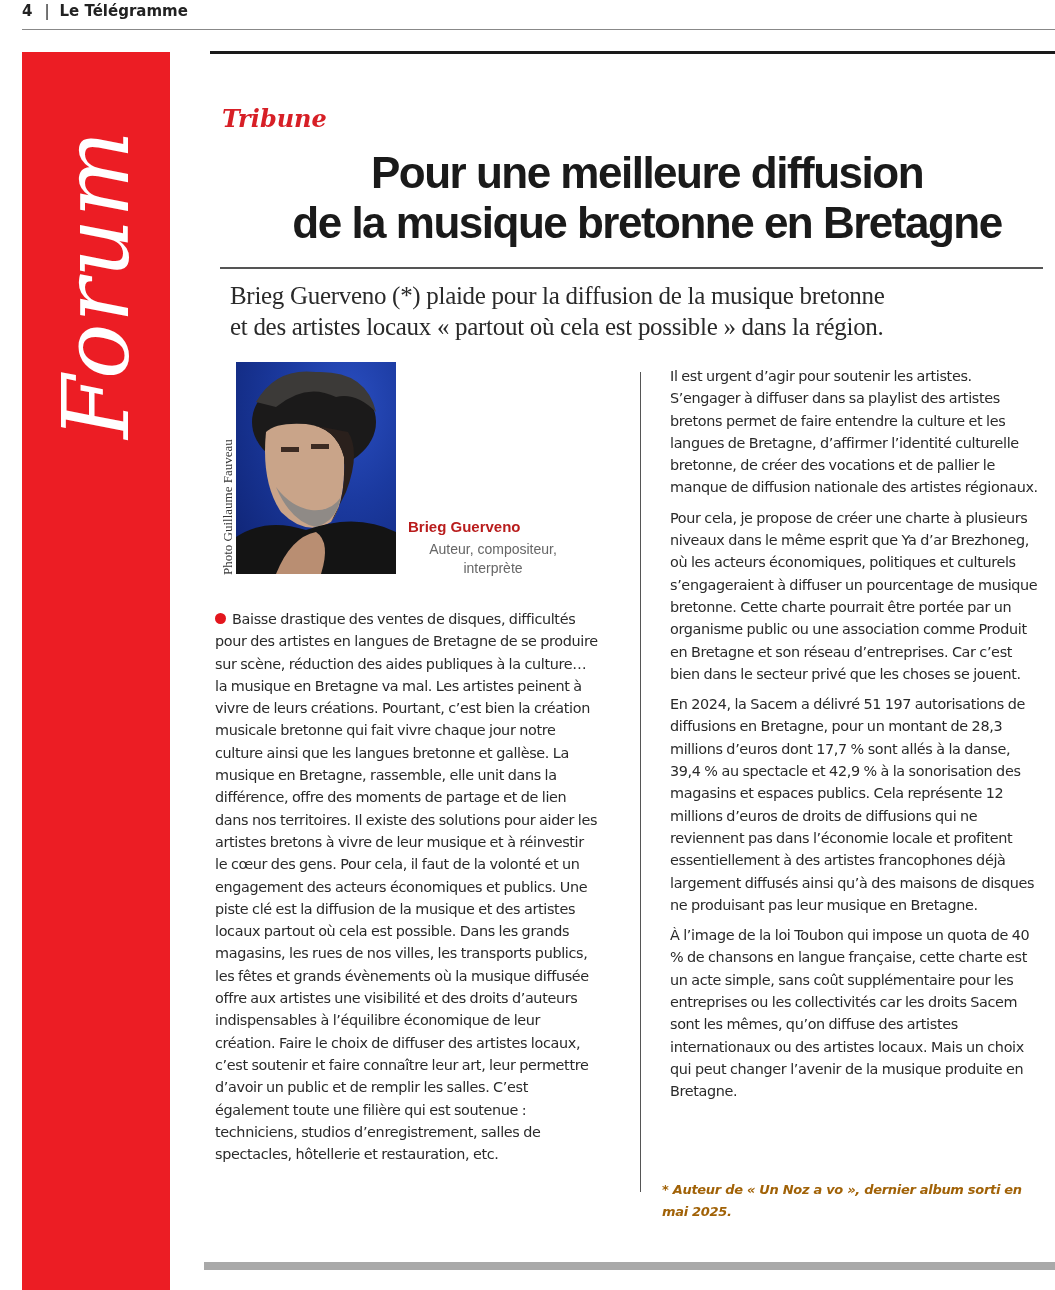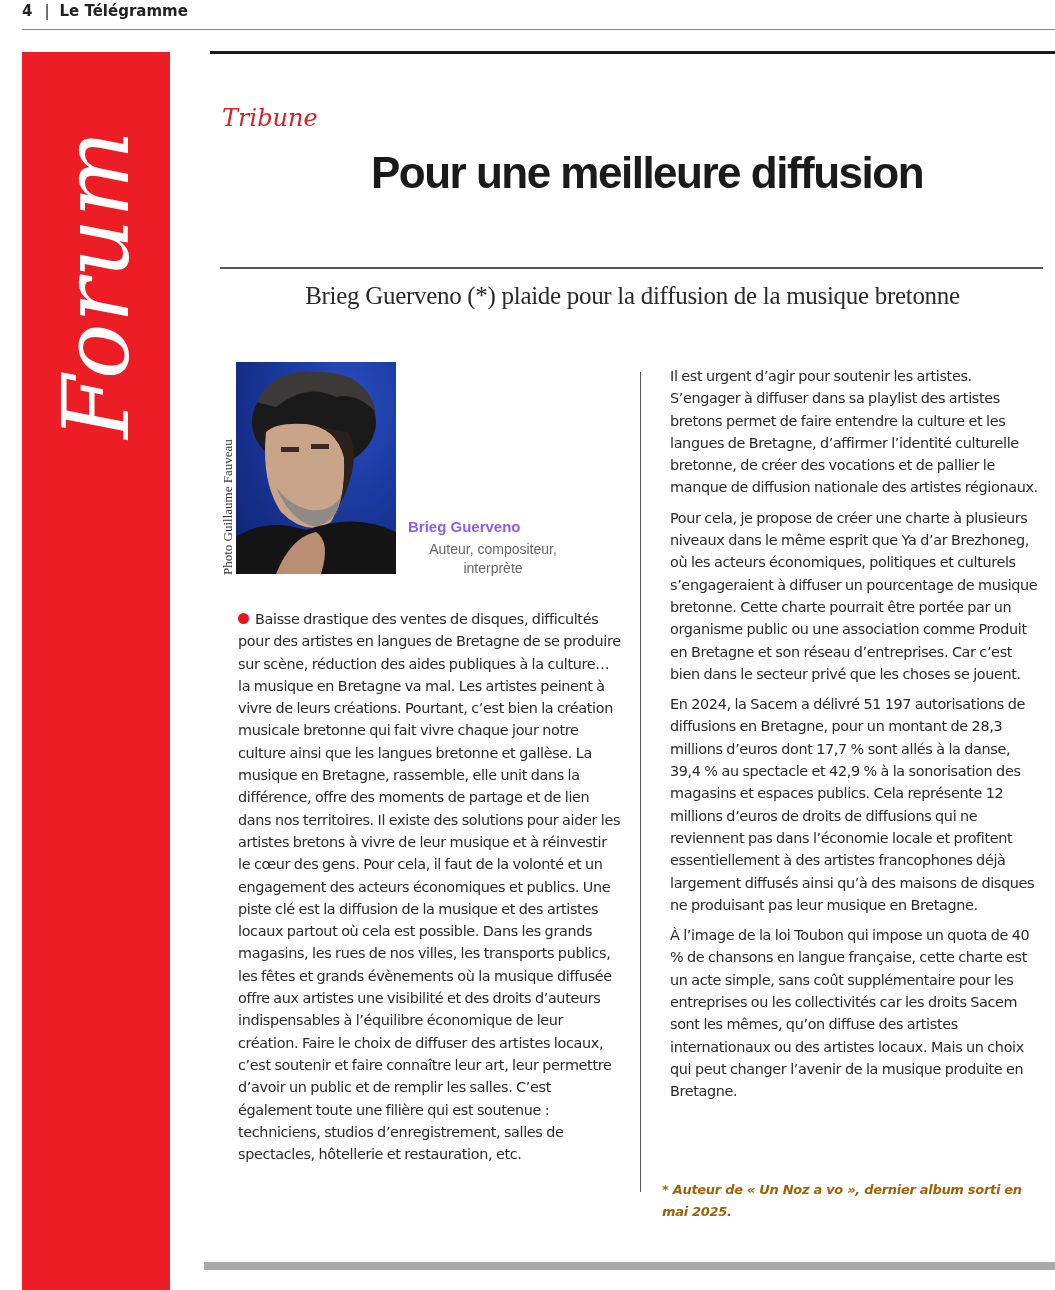--- a/index.html
+++ b/index.html
@@ -8,37 +8,37 @@
   .folio { position: absolute; left: 22px; top: 0; height: 22px; display: flex; align-items: center; font-family: "DejaVu Sans", sans-serif; font-weight: bold; font-size: 15px; color: #222; }
   .folio .num { margin-right: 12px; }
   .folio .sep { margin-right: 10px; font-weight: normal; }
   .folio-rule { position: absolute; left: 22px; right: 0; top: 29px; height: 1px; background: #888; }
 
   .red-bar { position: absolute; left: 22px; top: 52px; width: 148px; height: 1238px; background: #ec1d24; }
   .red-bar .forum { position: absolute; left: 74px; top: 232px; transform: translate(-50%, -50%) rotate(-90deg); font-family: "DejaVu Serif", serif; font-style: italic; color: #fff; font-size: 92px; white-space: nowrap; letter-spacing: 1px; }
 
   .top-rule { position: absolute; left: 210px; right: 0; top: 51px; height: 3px; background: #1a1a1a; }
 
-  .kicker { position: absolute; left: 222px; top: 104px; font-family: "DejaVu Serif", serif; font-style: italic; font-weight: normal; color: #d71f26; font-size: 24px; }
+  .kicker { position: absolute; left: 222px; top: 104px; font-family: "DejaVu Serif", serif; font-style: italic; font-weight: bold; color: #d71f26; font-size: 24px; }
 
   .headline { position: absolute; left: 220px; width: 830px; top: 136px; text-align: center; font-family: "Liberation Sans", sans-serif; font-weight: bold; font-size: 44px; line-height: 50px; color: #1a1a1a; letter-spacing: -1.5px; }
 
   .mid-rule { position: absolute; left: 220px; right: 12px; top: 267px; height: 2px; background: #555; }
 
-  .standfirst { position: absolute; left: 230px; width: 805px; top: 280px; text-align: center; font-family: "Liberation Serif", serif; font-size: 25px; line-height: 31px; color: #2a2a2a; letter-spacing: -0.3px; }
+  .standfirst { position: absolute; left: 230px; width: 805px; top: 280px; text-align: left; font-family: "Liberation Serif", serif; font-size: 25px; line-height: 31px; color: #2a2a2a; letter-spacing: -0.3px; }
 
   .photo-credit { position: absolute; left: 220px; top: 575px; transform-origin: 0 0; transform: rotate(-90deg); font-family: "Liberation Serif", serif; font-size: 13px; color: #333; white-space: nowrap; }
   .photo { position: absolute; left: 236px; top: 362px; width: 160px; height: 212px; overflow: hidden; background: radial-gradient(ellipse at 70% 20%, #2a4ec0 0%, #1b3aa0 40%, #0e2270 100%); }
   .photo svg { width: 100%; height: 100%; display: block; }
 
-  .author-name { position: absolute; left: 408px; top: 518px; font-weight: bold; font-size: 15px; color: #8b5cf6; text-align: center; }
+  .author-name { position: absolute; left: 408px; top: 518px; font-weight: bold; font-size: 15px; color: #b91c1c; text-align: center; }
   .author-role { position: absolute; left: 408px; top: 540px; width: 170px; font-size: 14px; line-height: 19px; color: #666; text-align: center; }
 
   .col { position: absolute; font-family: "DejaVu Sans", sans-serif; font-size: 14.4px; line-height: 22.3px; color: #2a2a2a; letter-spacing: -0.35px; word-spacing: -0.5px; }
-  .col-left { left: 230px; top: 600px; width: 400px; }
+  .col-left { left: 207px; top: 600px; width: 400px; }
   .col-right { left: 662px; top: 357px; width: 390px; }
   .col p { margin: 8px; }
   .bullet { display: inline-block; width: 11px; height: 11px; border-radius: 50%; background: #e3161d; margin-right: 6px; vertical-align: 0px; }
 
   .col-divider { position: absolute; left: 640px; top: 372px; width: 1px; height: 820px; background: #555; }
 
   .footnote { position: absolute; left: 662px; top: 1179px; width: 360px; font-family: "DejaVu Sans", sans-serif; font-style: italic; font-weight: bold; font-size: 13px; line-height: 22px; color: #a16207; letter-spacing: -0.3px; }
 
   .bottom-rule { position: absolute; left: 204px; right: 0; top: 1262px; height: 8px; background: #a9a9a9; }
 </style>
@@ -55,26 +55,28 @@
 <div class="red-bar">
   <div class="forum">Forum</div>
 </div>
 
 <div class="top-rule"></div>
 
 <div class="kicker">Tribune</div>
 
 <h1 class="headline" style="margin:12px;">
   <span>Pour une meilleure diffusion</span><br>
+  <span>de la musique bretonne en Bretagne</span>
 </h1>
 
 <div class="mid-rule"></div>
 
 <div class="standfirst">
   <span>Brieg Guerveno (*) plaide pour la diffusion de la musique bretonne</span><br>
+  <span>et des artistes locaux « partout où cela est possible » dans la région.</span>
 </div>
 
 <div class="photo-credit">Photo Guillaume Fauveau</div>
 <div class="photo">
   <svg viewBox="0 0 160 212" preserveAspectRatio="none">
     <ellipse cx="78" cy="60" rx="62" ry="48" fill="#1b1a1a"></ellipse>
     <path d="M20 40 Q40 5 80 10 Q130 8 140 50 Q120 30 100 35 Q70 20 40 45 Z" fill="#3c3a38"></path>
     <path d="M30 70 Q25 120 45 150 Q70 175 95 160 Q110 140 108 95 Q100 65 70 62 Q40 60 30 70 Z" fill="#c9a489"></path>
     <path d="M70 62 Q100 65 108 95 Q110 140 95 160 L110 130 Q125 90 112 70 Z" fill="#2a201c"></path>
     <path d="M40 125 Q55 160 80 165 Q100 160 105 135 Q95 150 75 148 Q55 145 40 125 Z" fill="#8f8a86"></path>

